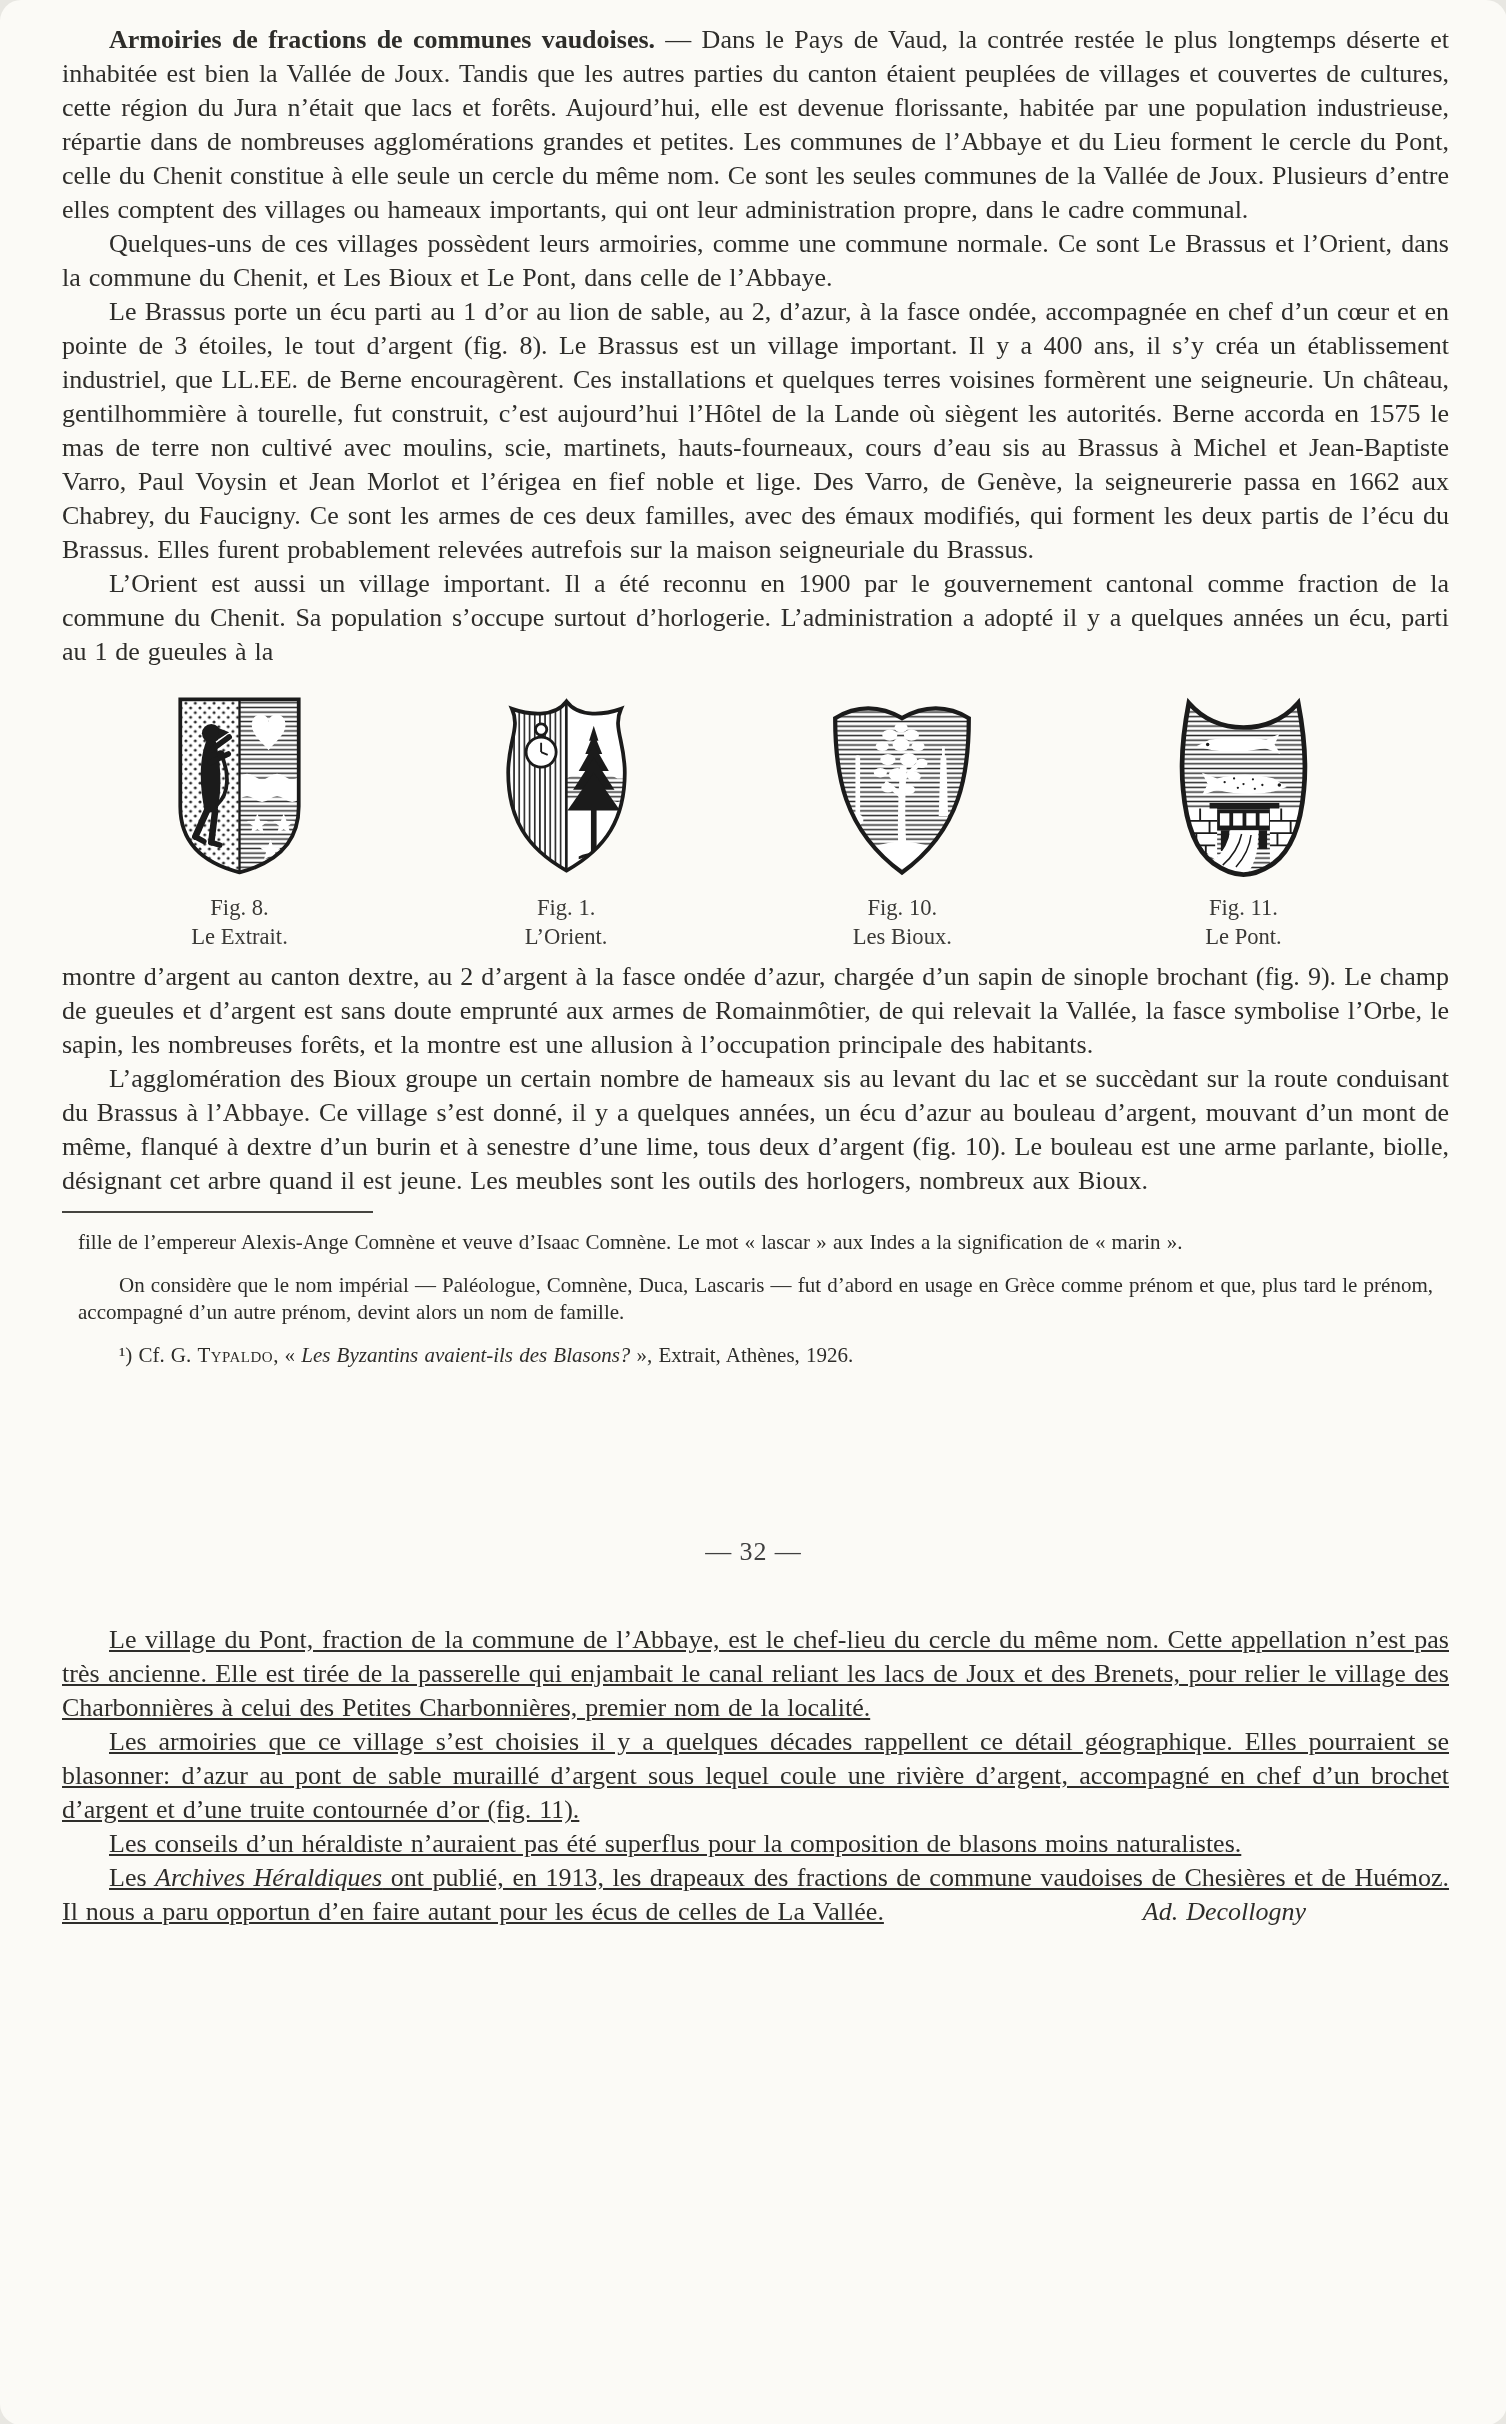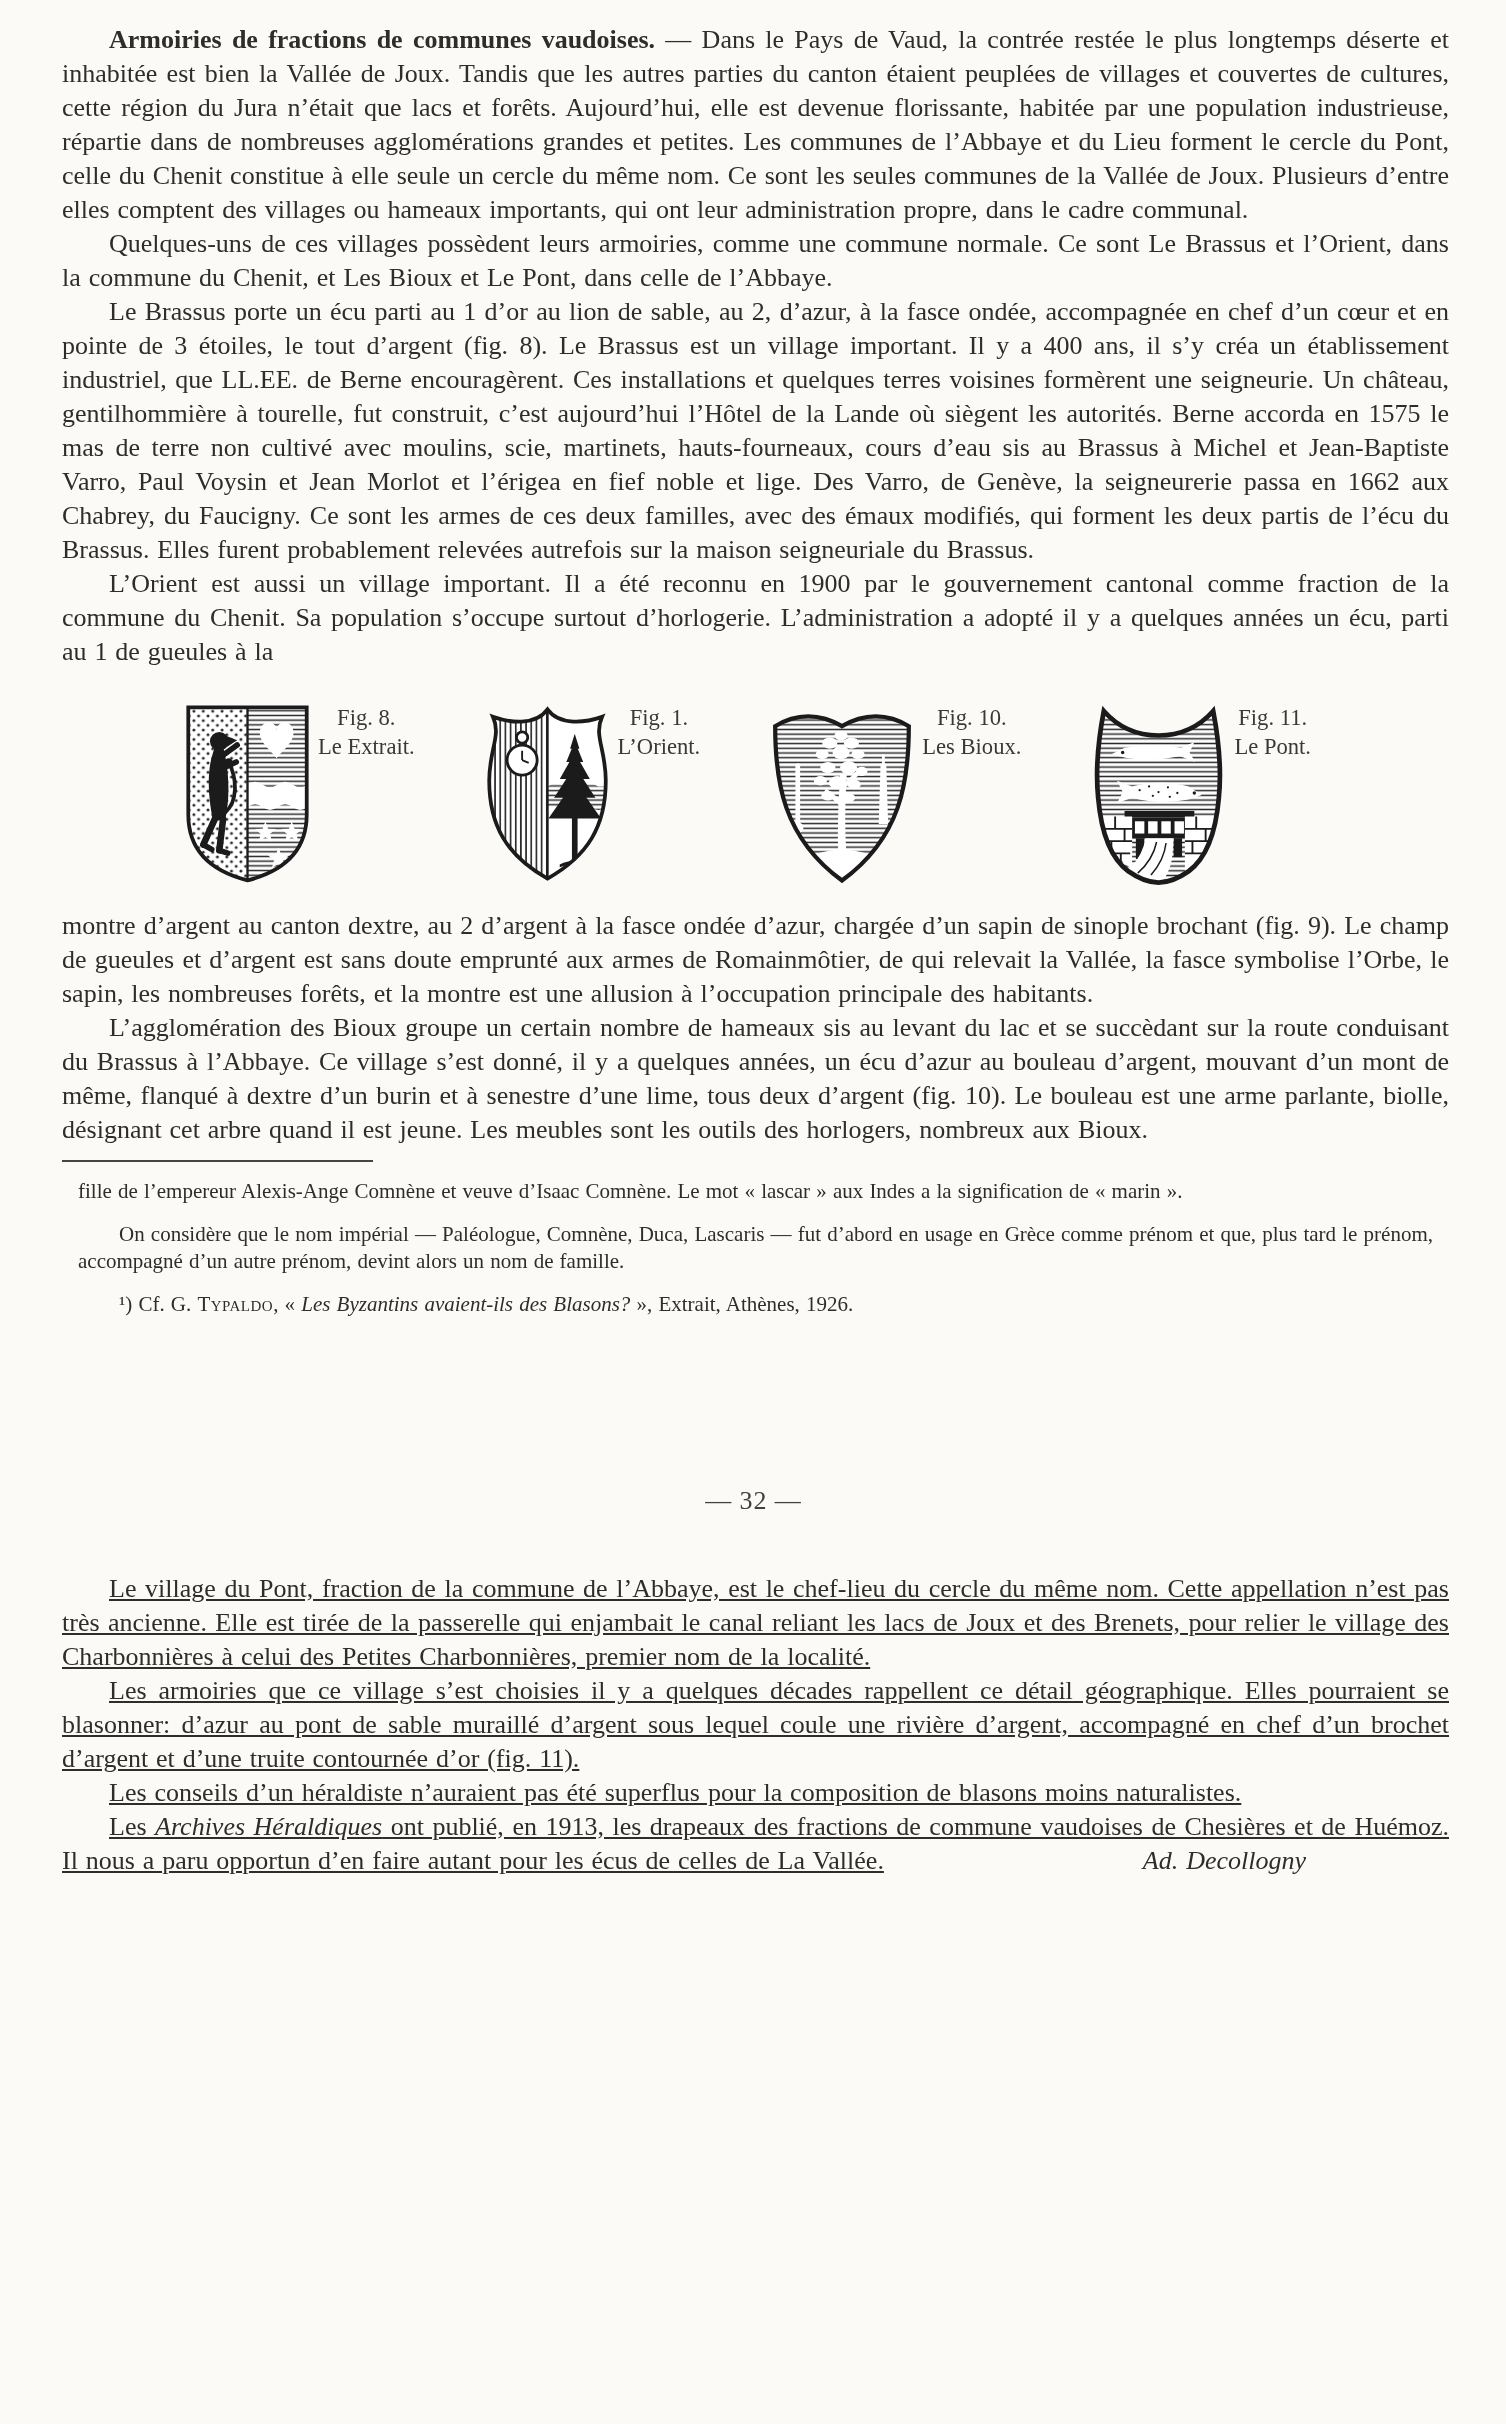--- a/index.html
+++ b/index.html
@@ -1,34 +1,35 @@
 <!DOCTYPE html>
 <html style="font-size:15px"><head>
 <meta charset="utf-8">
 <style>
   html,body{margin:0;padding:0;}
   body{width:1507px;height:2425px;background:#e8e7e2;}
   .page{
     width:1507px;height:2425px;overflow:hidden;position:relative;
     background:#fbfaf6;color:#2e2d2a;
     font-family:"Liberation Serif","DejaVu Serif",serif;
+    border-radius:21px;
   }
   .text-block{margin:0 58px 0 62px;}
   .par{
     margin:0;font-size:26px;line-height:34px;text-align:justify;
     word-spacing:1.4px;
   }
   .indent{text-indent:47px;}
   .runin{font-weight:bold;}
   .first-block{padding-top:22.6px;}
   .figures-row{
     display:flex;justify-content:space-between;align-items:flex-start;
     padding:17px 188px 9.4px 169px;
   }
-  figure{margin:8px;display:flex;flex-direction:row;}
+  figure{margin:0;display:flex;flex-direction:column;align-items:center;}
   figcaption{margin-top:9.4px;text-align:center;}
   .fig-label,.fig-caption{display:block;font-size:22.6px;line-height:29px;color:#3a3936;}
   .footnote-rule{width:311px;border:none;border-top:2.8px solid #45443f;margin:13px 0 9.4px 62px;}
   .footnotes{margin:0 58px 0 62px;}
   .fn{margin:16px;font-size:21px;line-height:27px;text-align:justify;word-spacing:0.9px;}
   .fn.indent{text-indent:41px;}
   .sc{font-variant:small-caps;letter-spacing:0.5px;}
   .page-number{
     text-align:center;font-size:26px;line-height:30px;margin-top:168px;
     letter-spacing:0.9px;color:#404040;

